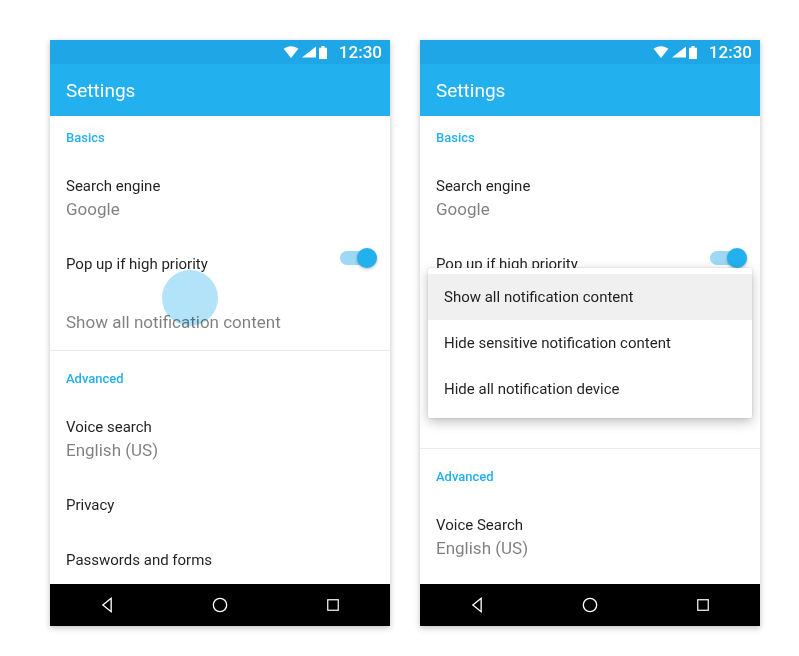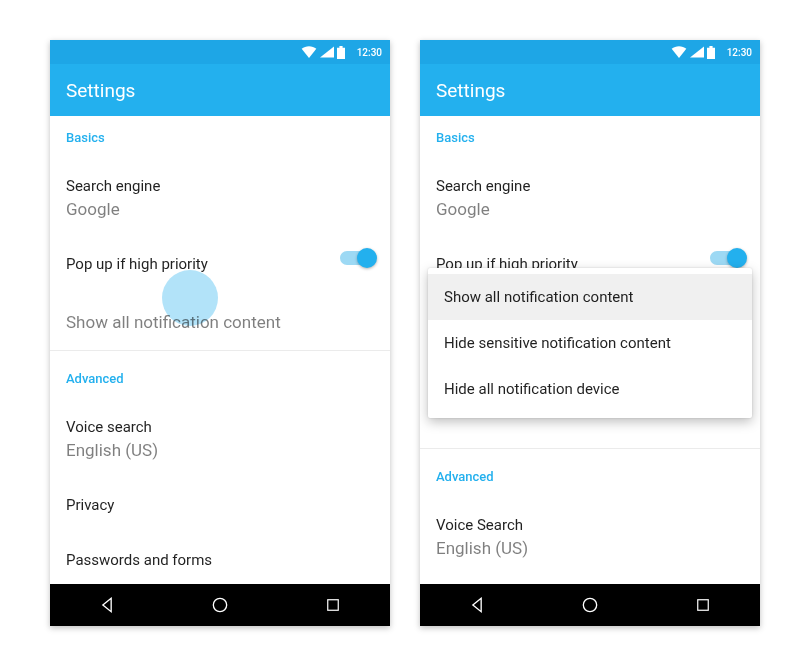--- a/index.html
+++ b/index.html
@@ -24,21 +24,21 @@
     height: 24px;
     background: #1ea6e6;
     display: flex;
     justify-content: flex-end;
     align-items: center;
     padding: 0 8px;
     gap: 3px;
     color: #fff;
     font-size: 12px;
   }
-  .statusbar .clock { margin-left: 9px; font-weight: 500; font-size: 10px;}
+  .statusbar .clock { margin-left: 9px; font-weight: 500; font-size: 17px;}
   .statusbar svg { fill: #fff; }
 
   .appbar {
     height: 52px;
     background: #23b0ee;
     color: #fff;
     display: flex;
     align-items: center;
     padding: 0 16px;
     font-size: 19px;

